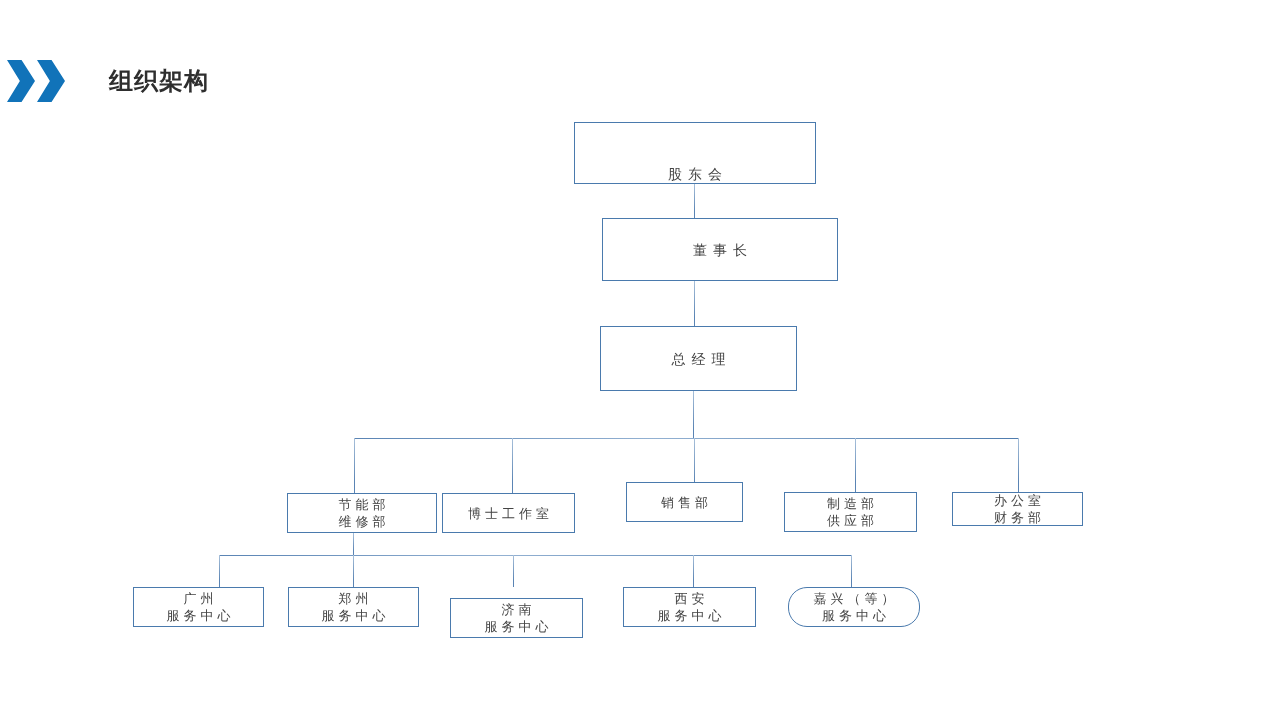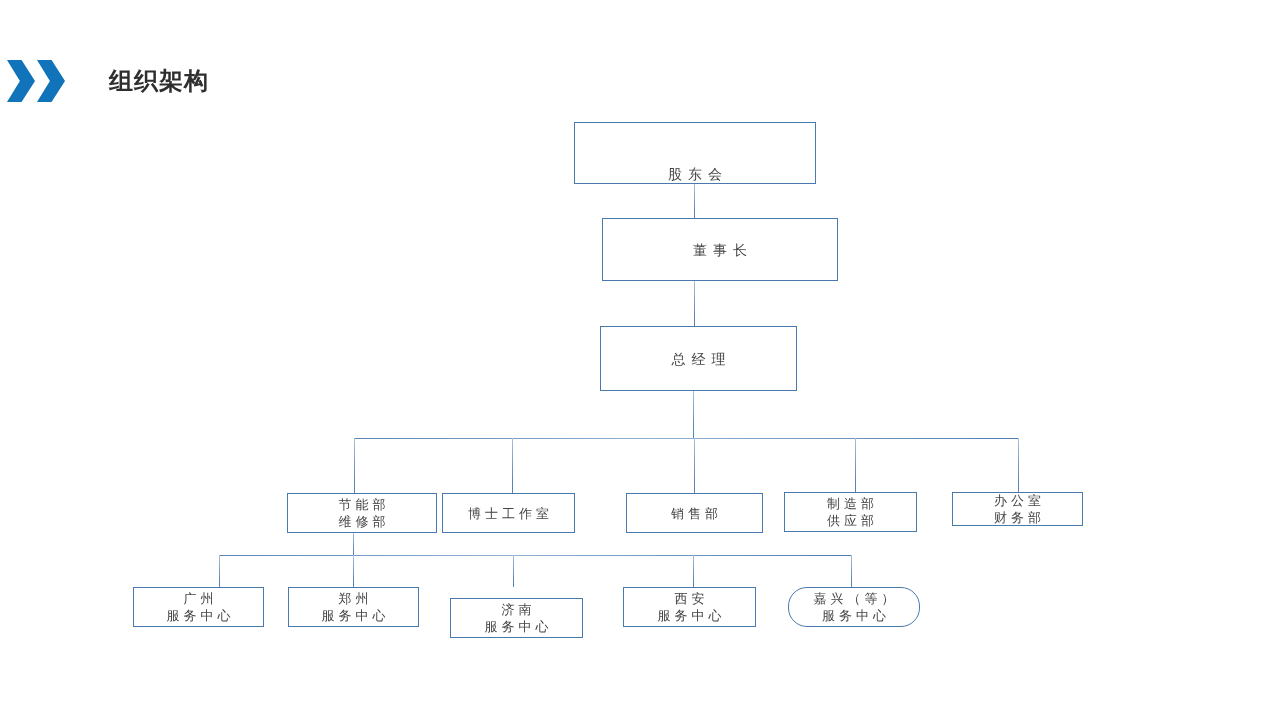--- a/index.html
+++ b/index.html
@@ -93,21 +93,21 @@
       <div class="node lvl1" style="left: 600px; top: 326px; width: 197px; height: 65px;">
         <div class="line">总经理</div>
       </div>
       <div class="node lvl2" style="left: 287px; top: 493px; width: 150px; height: 40px;">
         <div class="line">节能部</div>
         <div class="line">维修部</div>
       </div>
       <div class="node lvl2" style="left: 442px; top: 493px; width: 133px; height: 40px;">
         <div class="line">博士工作室</div>
       </div>
-      <div class="node lvl2" style="left: 626px; top: 493px; width: 137px; height: 40px;">
+      <div class="node lvl2" style="left: 626px; top: 482px; width: 117px; height: 40px;">
         <div class="line">销售部</div>
       </div>
       <div class="node lvl2" style="left: 784px; top: 492px; width: 133px; height: 40px;">
         <div class="line">制造部</div>
         <div class="line">供应部</div>
       </div>
       <div class="node lvl2" style="left: 952px; top: 492px; width: 131px; height: 34px;">
         <div class="line">办公室</div>
         <div class="line">财务部</div>
       </div>

